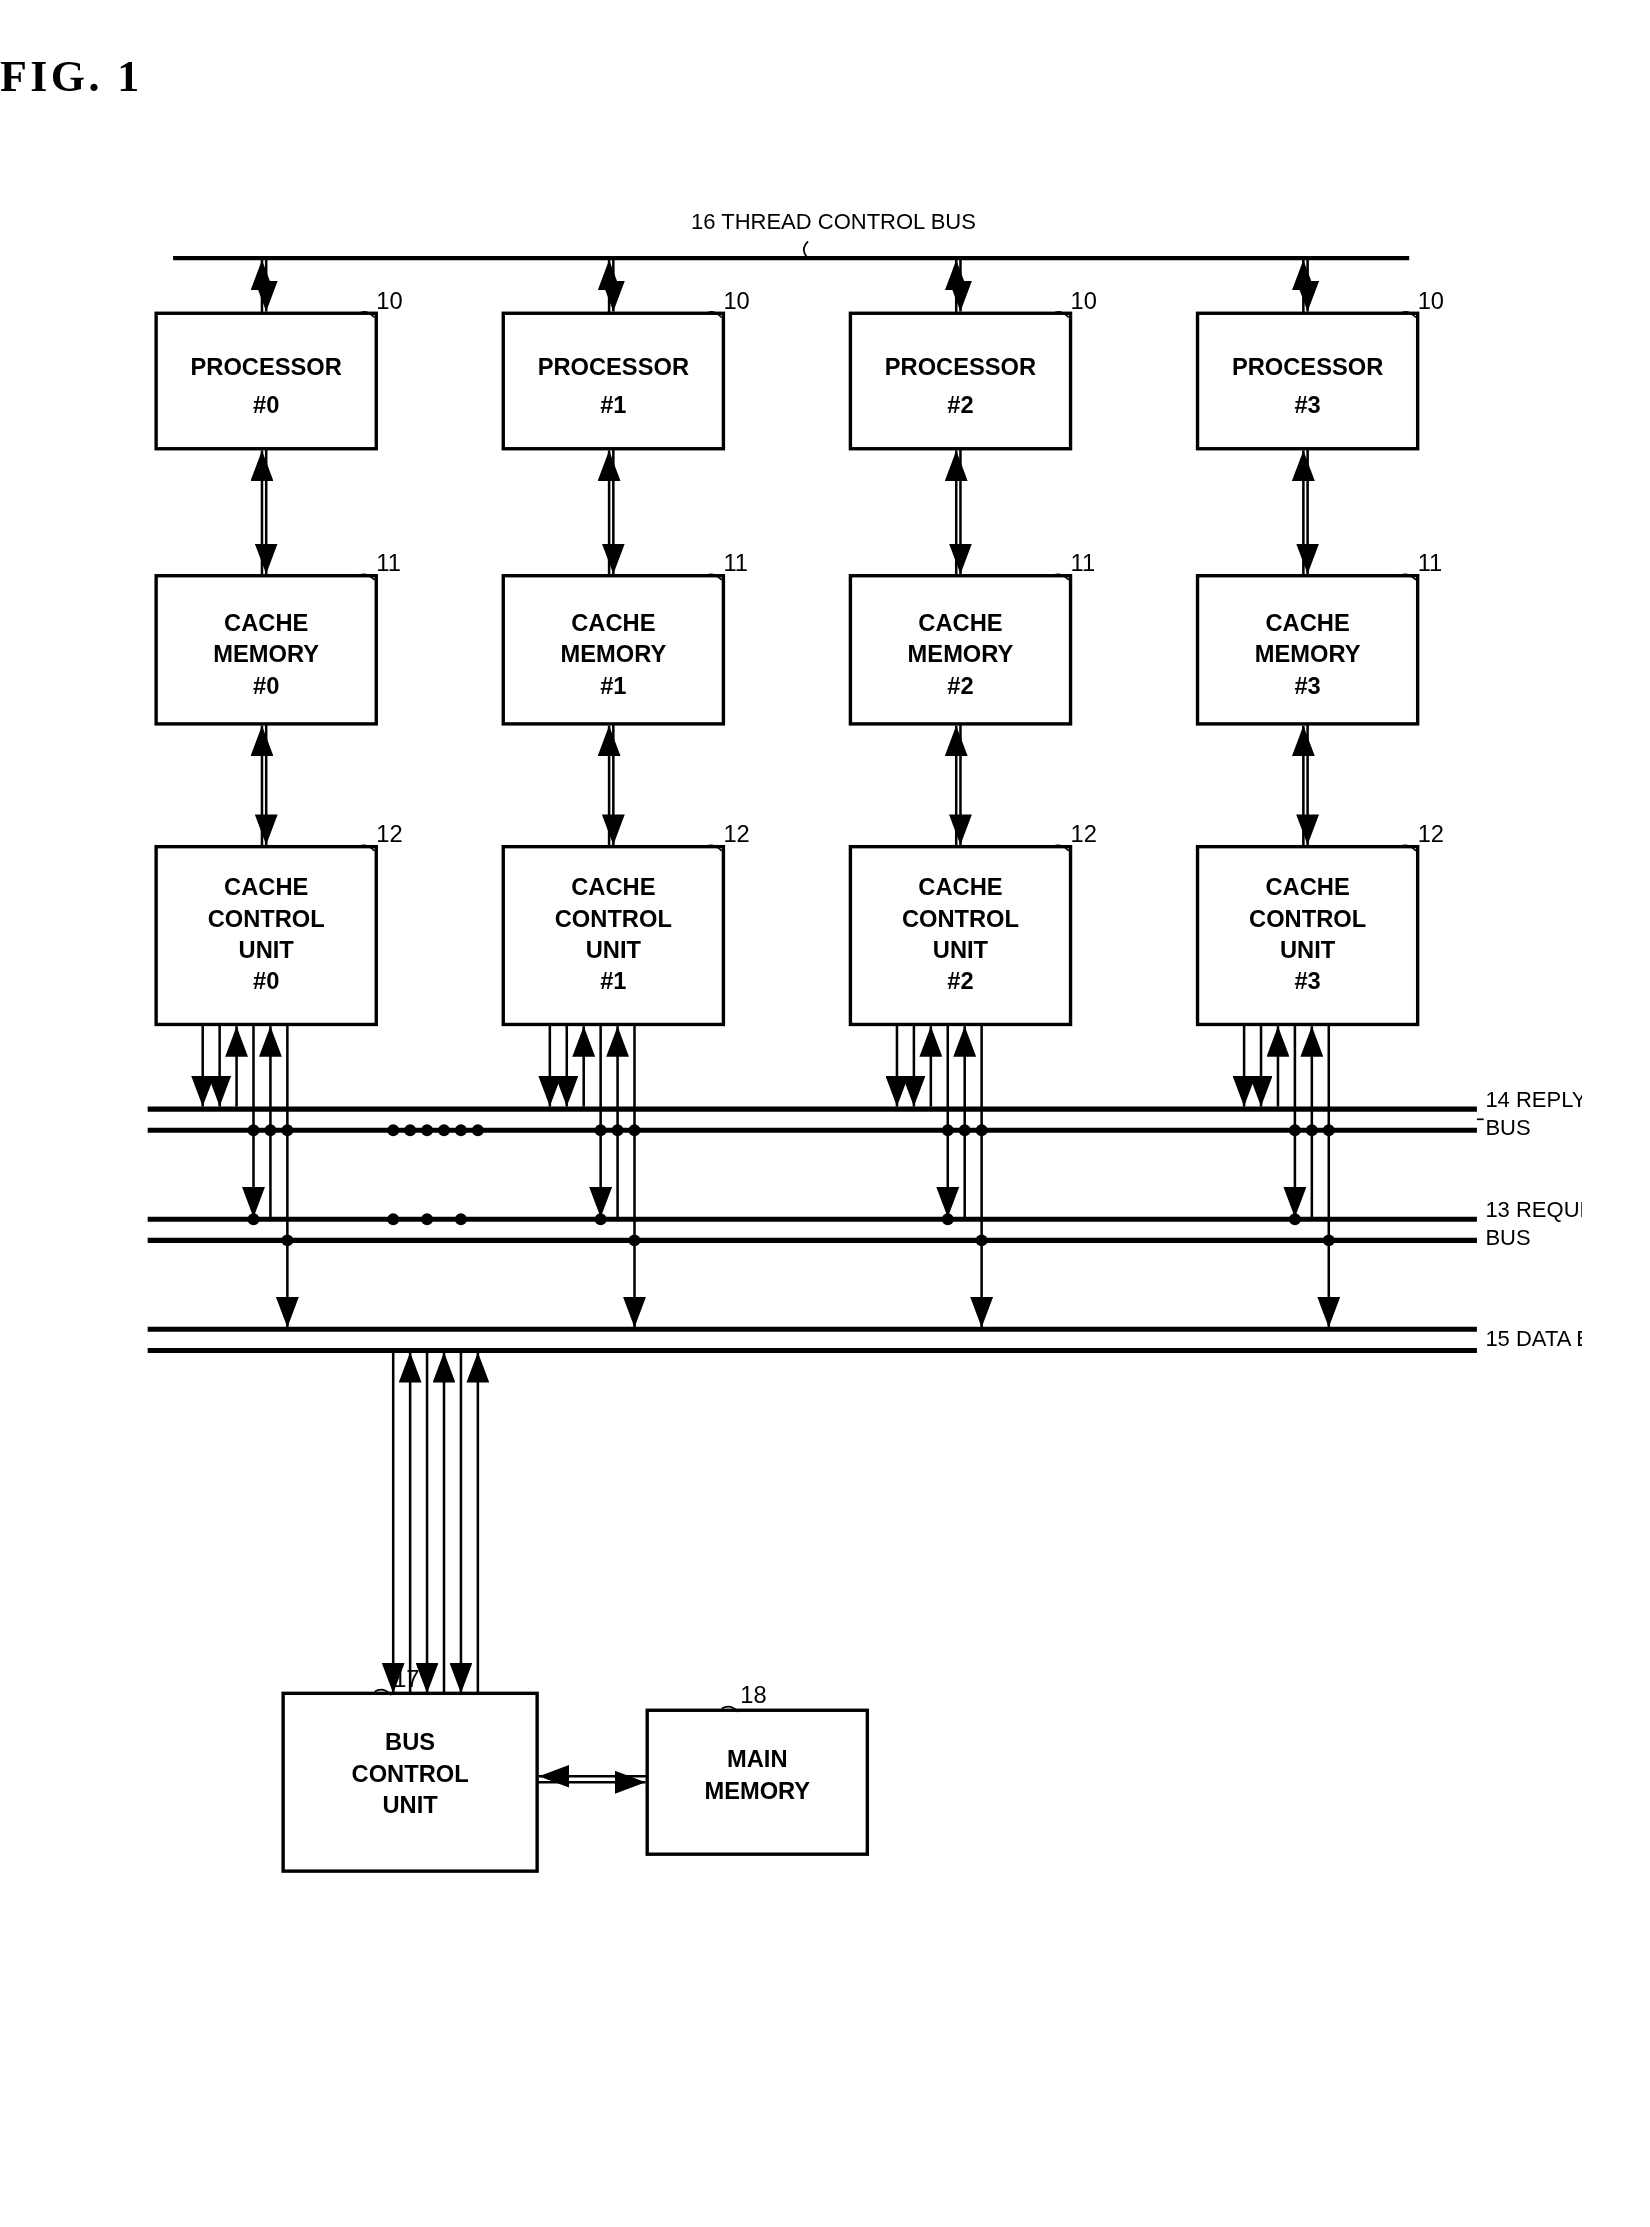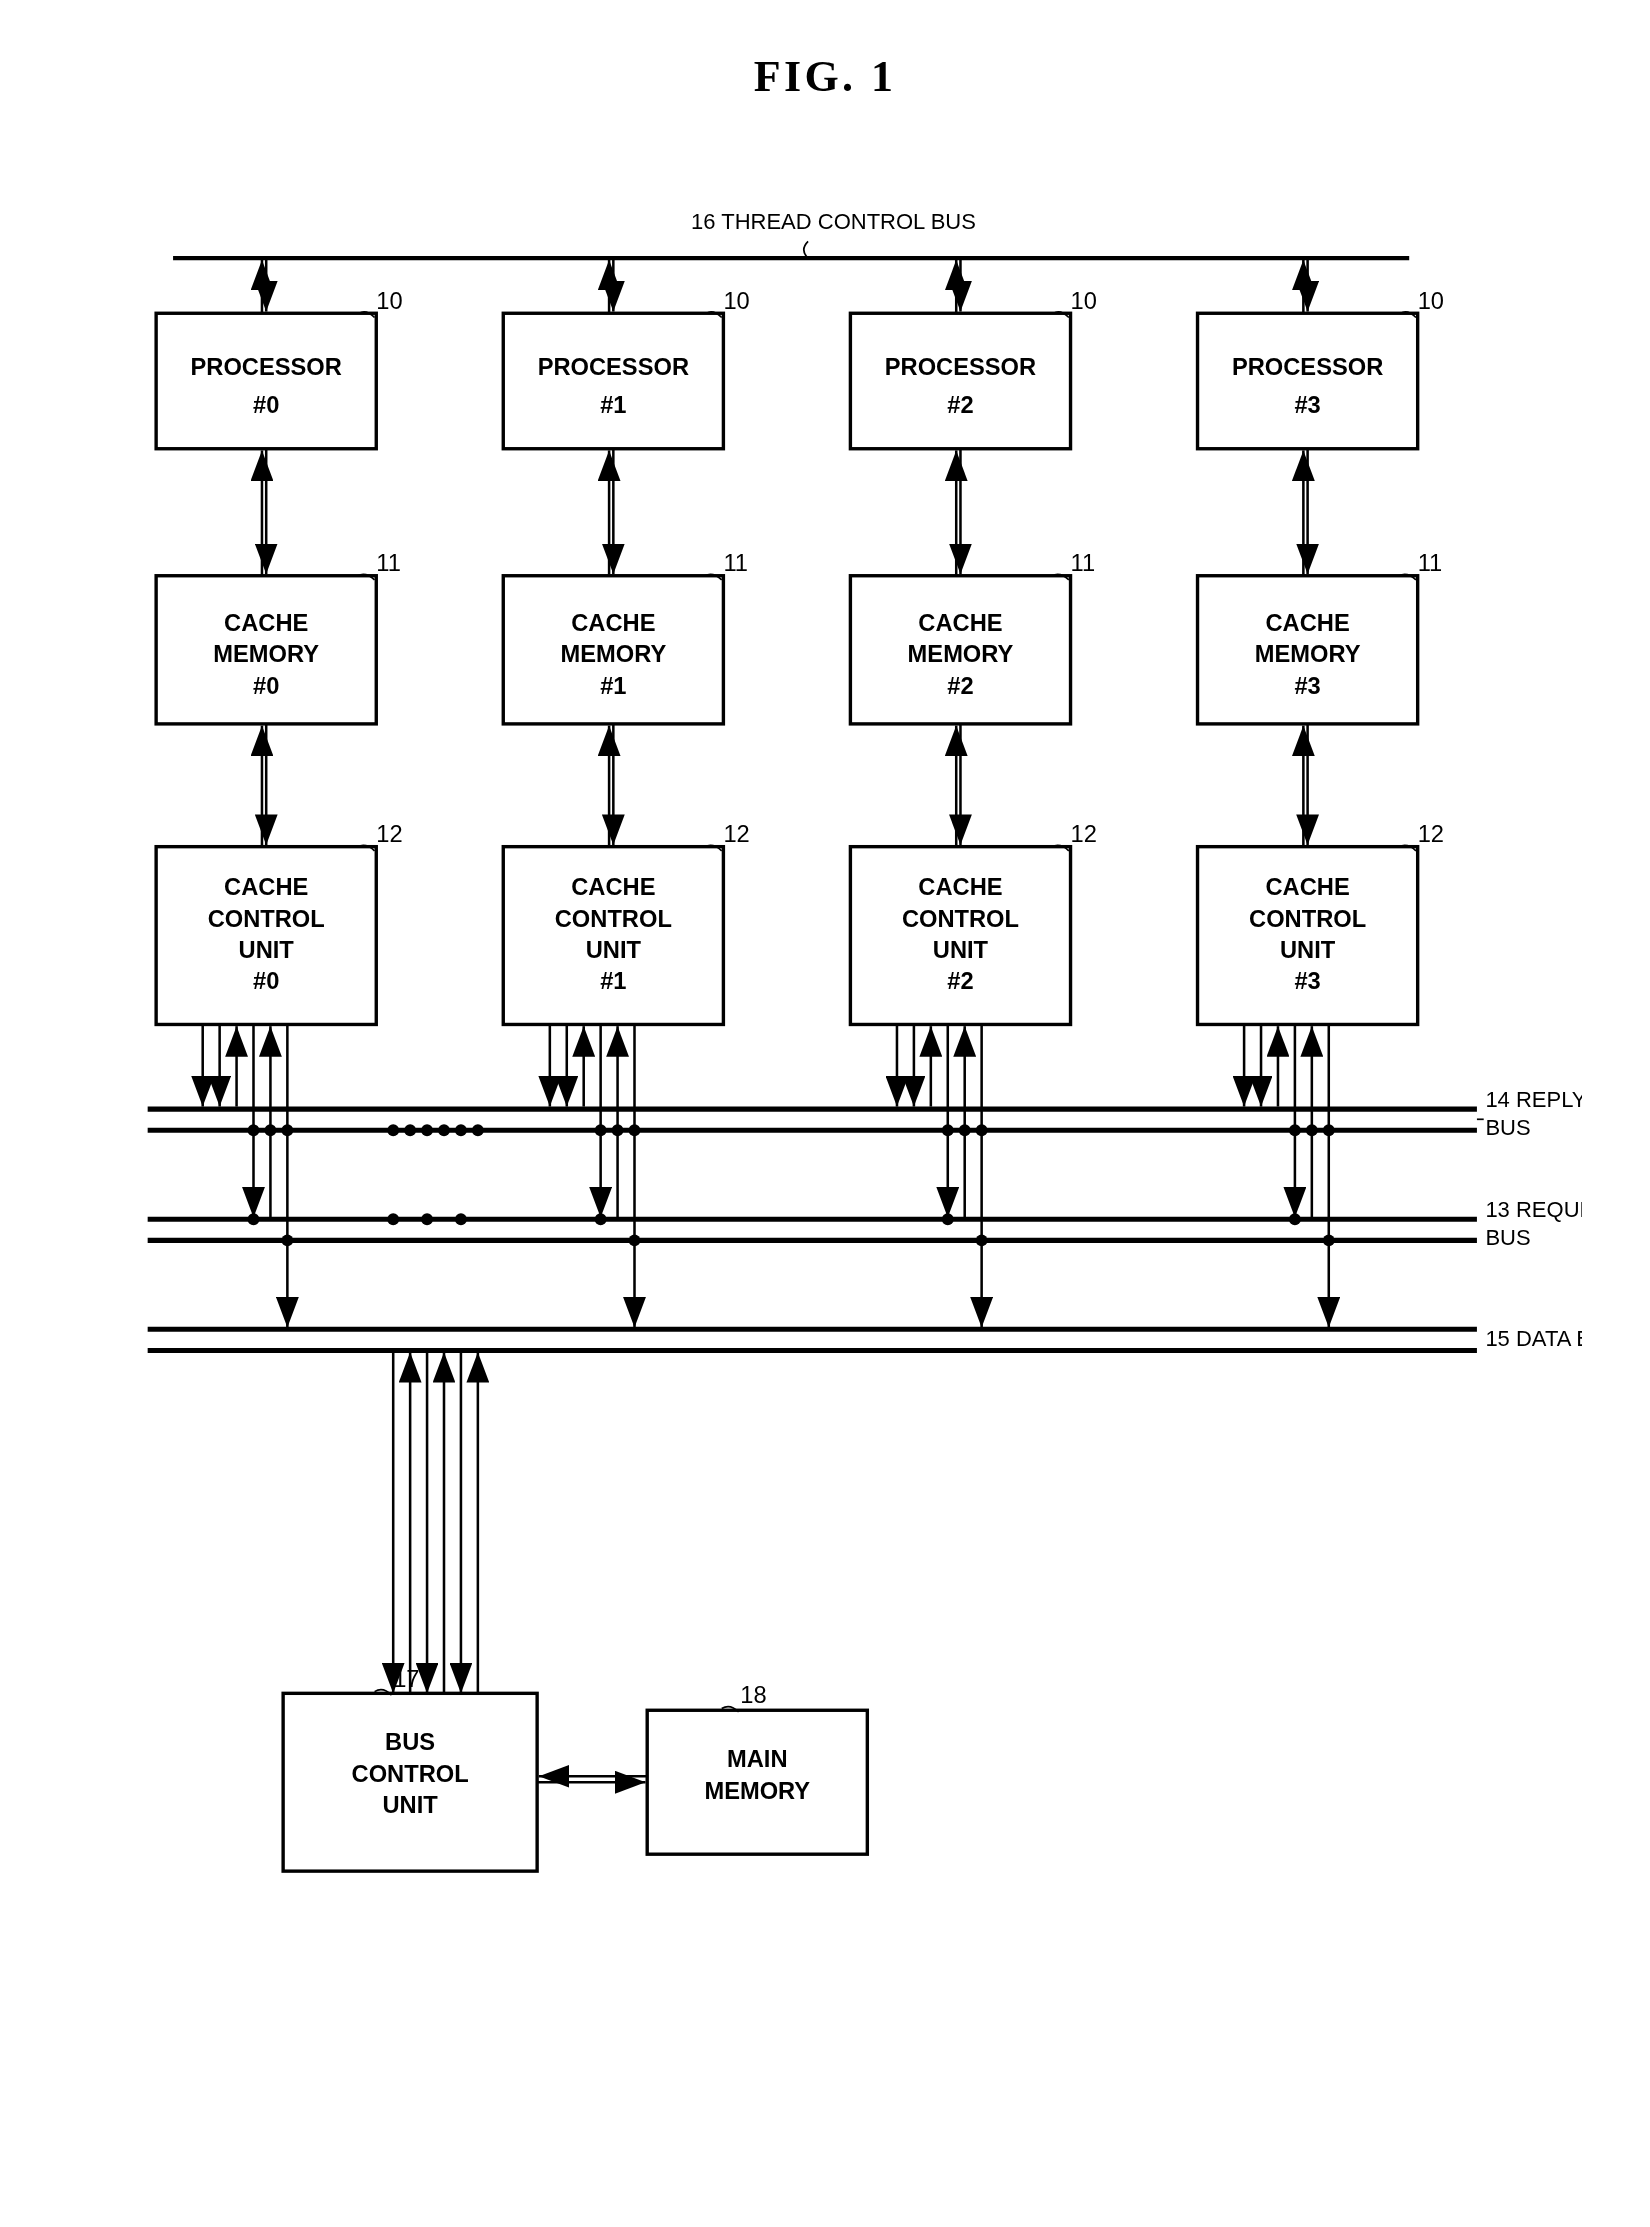--- a/index.html
+++ b/index.html
@@ -6,21 +6,20 @@
     body {
       background: #fff;
       font-family: 'Times New Roman', Times, serif;
       width: 1650px;
       height: 2227px;
       position: relative;
       overflow: hidden;
     }
 
     .page-title {
-      text-align: center;
       font-size: 44px;
       font-weight: bold;
       padding-top: 51px;
       letter-spacing: 3.4px;
     }
 
     .diagram-container {
       position: absolute;
       top: 127px;
       left: 68px;

